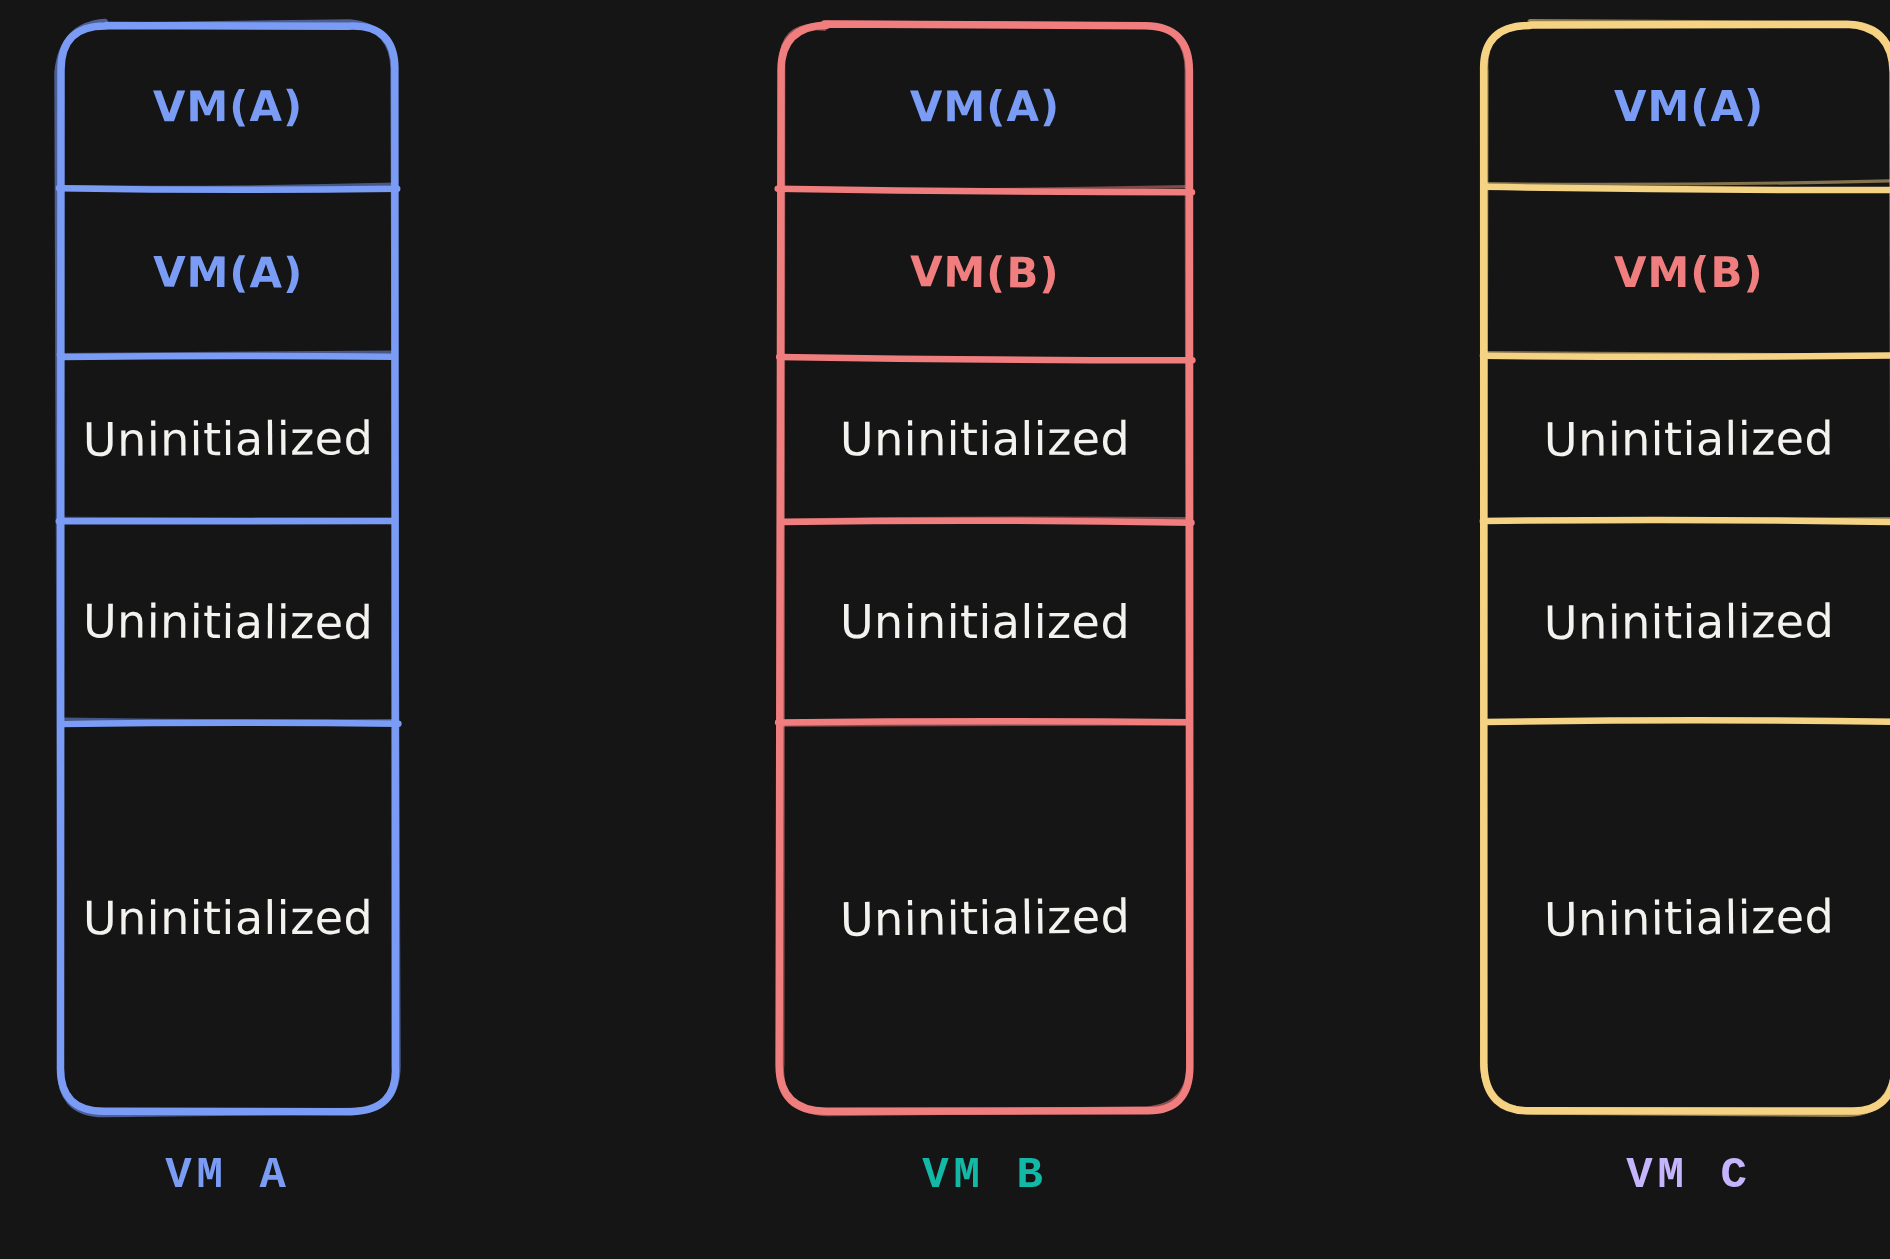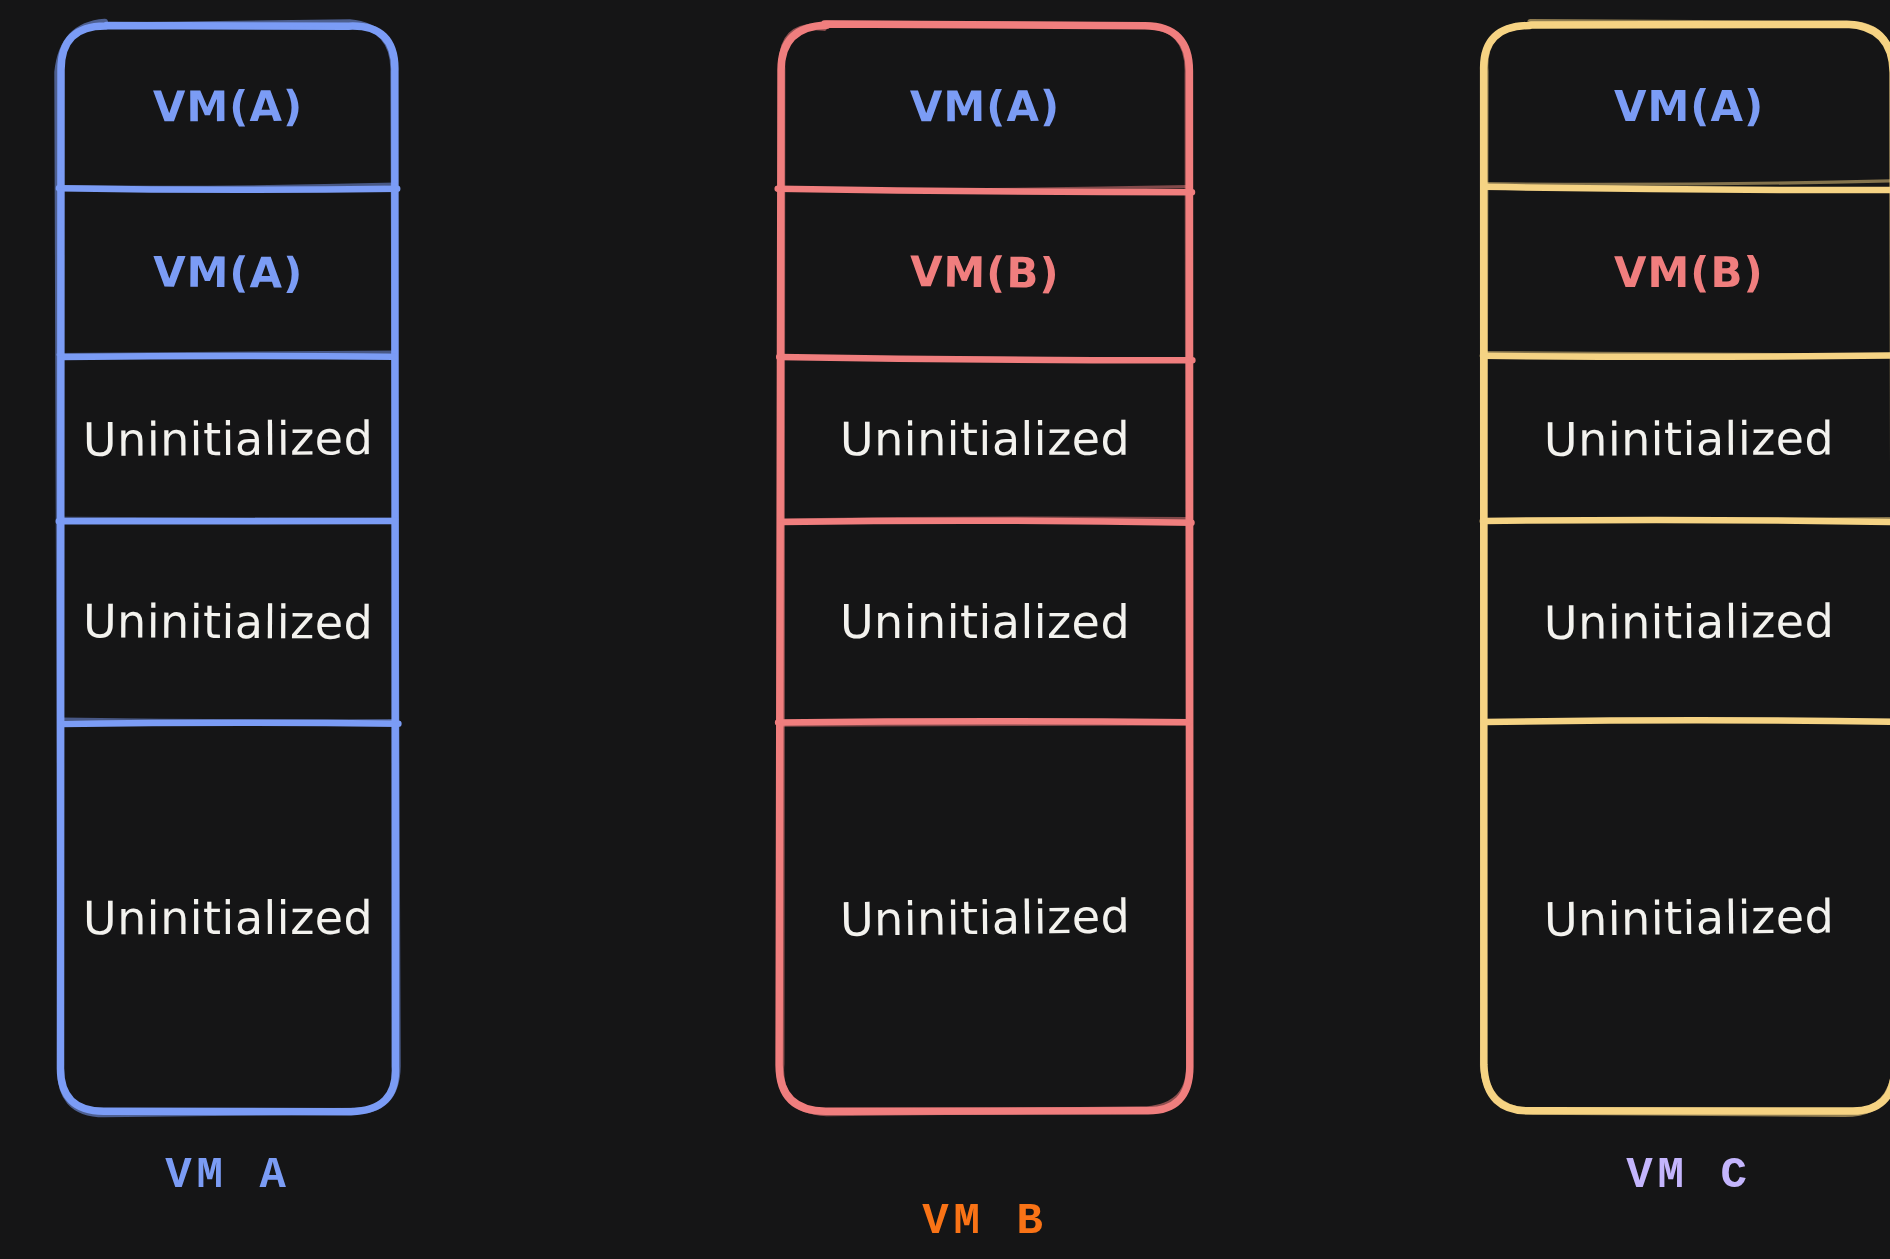--- a/index.html
+++ b/index.html
@@ -121,21 +121,21 @@
         </div>
         <div class="cell" style="top: 356px; height: 165px;">
           <span class="cell-label label-uninit" style="color: rgb(243, 242, 238); transform: rotate(-0.14deg);">Uninitialized</span>
         </div>
         <div class="cell" style="top: 521px; height: 202px;">
           <span class="cell-label label-uninit" style="color: rgb(243, 242, 238); transform: rotate(0deg);">Uninitialized</span>
         </div>
         <div class="cell" style="top: 723px; height: 389px;">
           <span class="cell-label label-uninit" style="color: rgb(243, 242, 238); transform: rotate(-0.69deg);">Uninitialized</span>
         </div>
-        <div class="vm-caption" style="color: #f97316; left: 0px; width: 410px; top: 1196px;">VM B</div>
+        <div class="vm-caption" style="color: #14b8a6; left: 0px; width: 410px; top: 1150px;">VM B</div>
       </div>
       <div class="vm-column" style="left: 1452px; width: 410px; height: 1259px;">
         <div class="cell" style="top: 25px; height: 163px;">
           <span class="cell-label label-vm" style="color: rgb(123, 156, 245); transform: rotate(-0.01deg);">VM(A)</span>
         </div>
         <div class="cell" style="top: 188px; height: 168px;">
           <span class="cell-label label-vm" style="color: rgb(240, 126, 126); transform: rotate(-0.07deg);">VM(B)</span>
         </div>
         <div class="cell" style="top: 356px; height: 165px;">
           <span class="cell-label label-uninit" style="color: rgb(243, 242, 238); transform: rotate(-0.27deg);">Uninitialized</span>

